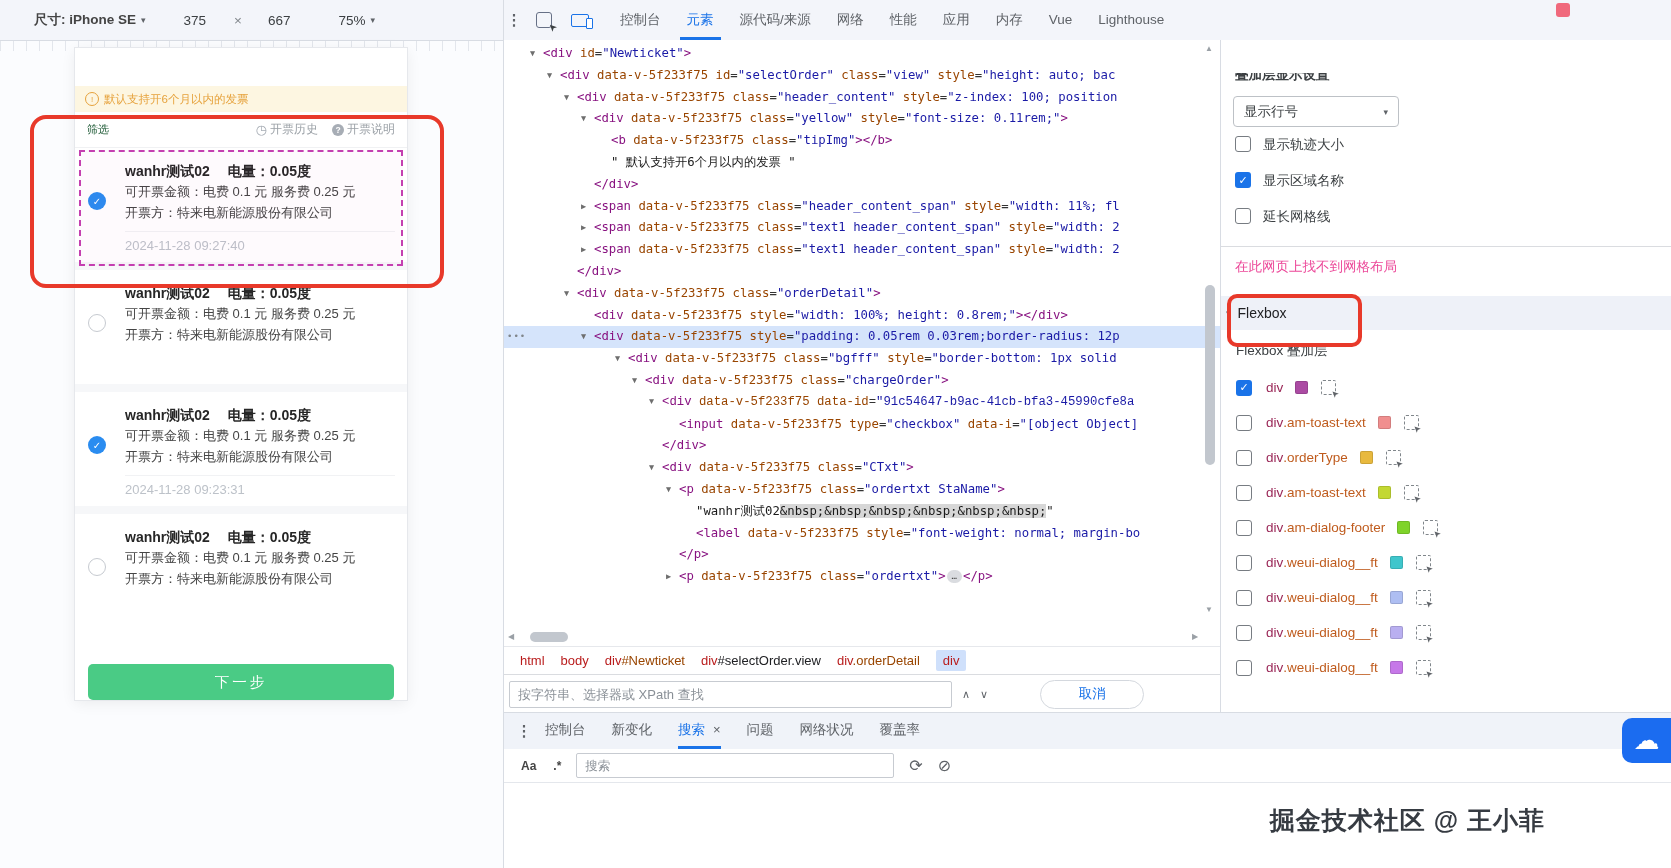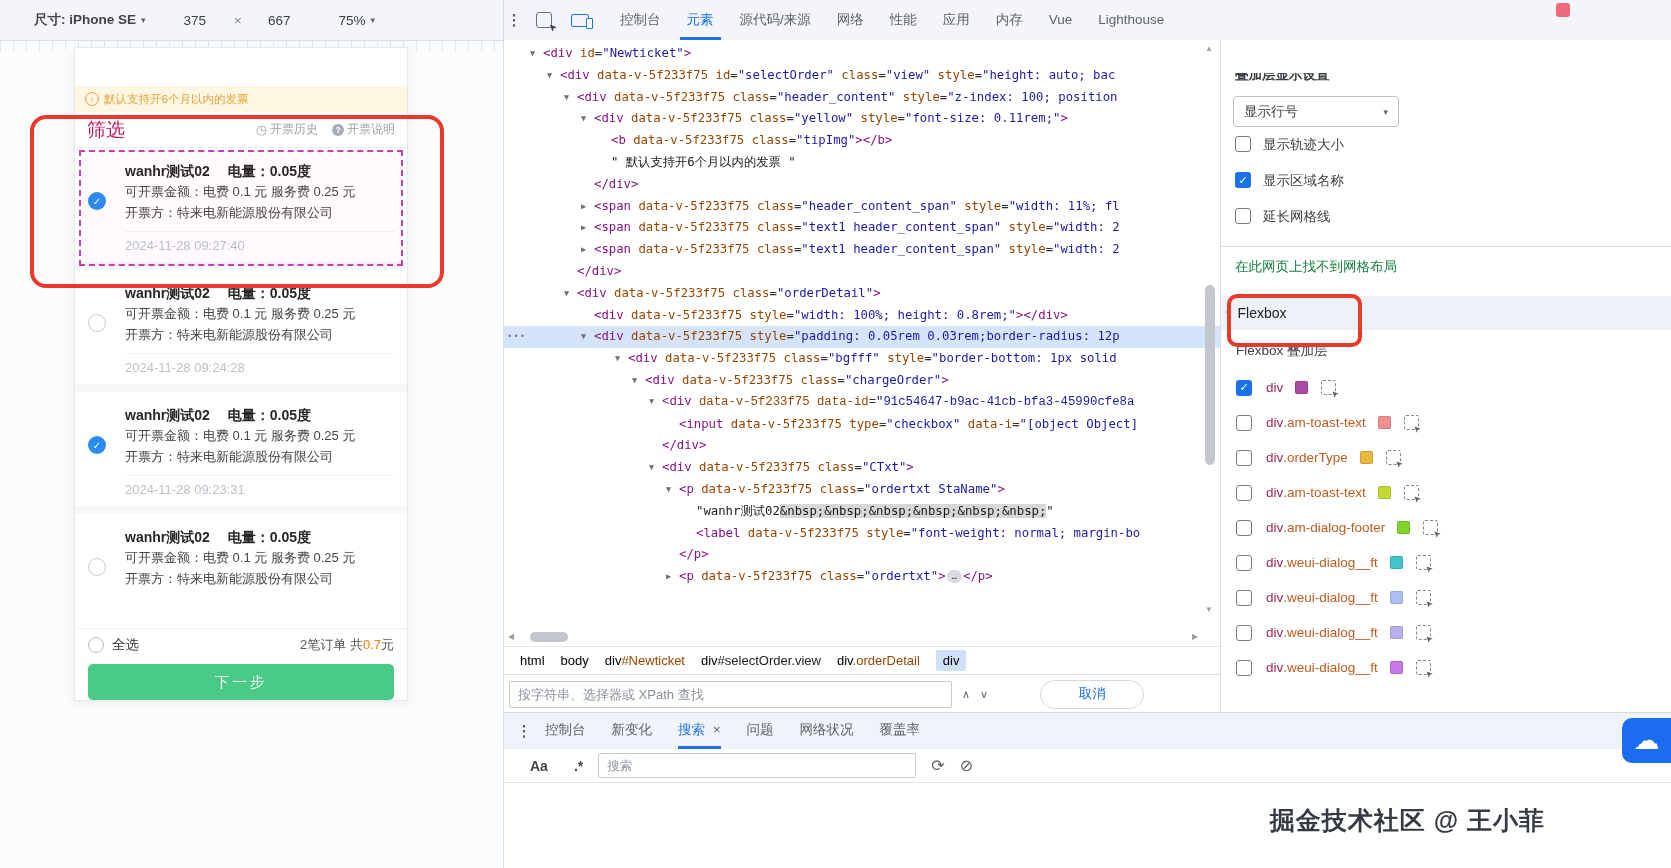--- a/index.html
+++ b/index.html
@@ -18,21 +18,21 @@
   #device-toolbar .zoom{margin-left:48px}
   #ruler{position:absolute;left:0;top:41px;width:503px;height:10px;
          background:repeating-linear-gradient(90deg,#cfd4dd 0 1px,transparent 1px 13px);opacity:.55}
   #phone{position:absolute;left:75px;top:48px;width:332px;height:652px;background:#fff;
          box-shadow:0 0 0 1px #e6e8ec,0 3px 14px rgba(0,0,0,.07)}
   .app{padding-top:38px;height:614px;position:relative}
   .banner{height:26px;background:#fdf6e1;display:flex;align-items:center;padding:0 10px;font-size:11.5px;color:#e6a23c}
   .warn-ic{display:inline-flex;align-items:center;justify-content:center;width:12px;height:12px;border:1px solid #e6a23c;
            border-radius:50%;font-size:8px;margin-right:5px;flex:0 0 auto}
   .filterbar{height:35px;display:flex;align-items:center;justify-content:space-between;padding:0 12px;border-bottom:1px solid #f0f1f3}
-  .ftitle{font-size:19px;color:#be185d}
+  .ftitle{font-size:11px;color:#14532d}
   .fright{display:flex;align-items:center;gap:14px;font-size:12px;color:#9aa0a6}
   .flink{display:inline-flex;align-items:center;cursor:pointer}
   .clock-ic{color:#a7adb5;font-size:13px;margin-right:3px}
   .q-ic{display:inline-flex;align-items:center;justify-content:center;width:12px;height:12px;border-radius:50%;
         background:#a7adb5;color:#fff;font-size:8.5px;font-weight:bold;margin-right:3px}
   .card{background:#fff;padding:13px 12px 0 12px;position:relative;height:101px}
   .card .radio{position:absolute;left:13px;top:44px;width:18px;height:18px;border-radius:50%;box-sizing:border-box;
                display:flex;align-items:center;justify-content:center;font-size:10px;color:#fff}
   .radio.on{background:#2a8cf0}
   .radio.off{border:1.5px solid #c6cad0;background:#fff}
@@ -82,21 +82,21 @@
   #hscroll .harrow{width:14px;text-align:center}
   #hscroll .hthumb{margin-left:12px;width:38px;height:10px;background:#c2c7ce;border-radius:5px}
   #hscroll .hright{margin-left:auto}
   #vscroll{position:absolute;left:697px;top:0;width:18px;height:586px;text-align:center;color:#9aa0a6;font-size:8px}
   #vscroll .vup{position:absolute;left:4px;top:4px}
   #vscroll .vthumb{position:absolute;left:4px;top:245px;width:10px;height:180px;background:#c2c7ce;border-radius:5px}
   #vscroll .vdown{position:absolute;left:4px;top:565px}
   #crumbs{position:absolute;left:0;top:606px;width:716px;height:28px;border-top:1px solid #e6e8ec;display:flex;align-items:center;
           font-size:13px;padding-left:8px;box-sizing:border-box}
   .crumb{margin:0 8px;white-space:nowrap;cursor:pointer}
-  .crumb .ct{color:#000000}.crumb .cs{color:#994500}.crumb .csd{color:#202124}
+  .crumb .ct{color:#b91c1c}.crumb .cs{color:#994500}.crumb .csd{color:#202124}
   .crumb.seld{background:#cfe0fb;border-radius:2px;padding:3px 7px}
   #findbar{position:absolute;left:0;top:634px;width:716px;height:38px;border-top:1px solid #dadce0;display:flex;align-items:center;background:#fff}
   #find-input{margin-left:5px;width:425px;height:25px;border:1px solid #c7cbd1;border-radius:2px;padding:0 8px;font-size:13px;
               color:#3c4043;font-family:inherit;outline:none;background:#fff}
   #find-input::placeholder{color:#8a9097}
   .updown{color:#5f6368;font-size:11px;margin-left:10px;cursor:pointer}
   #cancel-pill{margin-left:52px;width:102px;height:27px;border:1px solid #d4d8de;border-radius:15px;background:#fff;
                color:#1a73e8;font-size:13.5px;display:flex;align-items:center;justify-content:center;cursor:pointer}
 
   
@@ -110,21 +110,21 @@
          display:flex;align-items:center;justify-content:space-between;padding:0 10px;box-sizing:border-box;
          font-size:13.5px;color:#3c4043;cursor:pointer;background:#fff}
   #sb-dd .caret{color:#5f6368;font-size:9px}
   #sb-cbs{position:absolute;left:14px;top:96px}
   .cbrow{display:flex;align-items:flex-start;height:24px;margin-bottom:12px;font-size:13.5px;color:#3c4043}
   .cb{width:16px;height:16px;box-sizing:border-box;border-radius:3px;margin-right:12px;display:flex;align-items:center;
       justify-content:center;font-size:11px;color:#fff}
   .cb.off{border:1.7px solid #777c82;background:#fff}
   .cb.on{background:#1a73e8}
   #sb-div{position:absolute;left:0;top:206px;width:451px;border-top:1px solid #dadce0}
-  #sb-msg{position:absolute;left:14px;top:218px;font-size:13.5px;color:#15803d}
+  #sb-msg{position:absolute;left:14px;top:218px;font-size:13.5px;color:#ec4899}
   #sb-flexhead{position:absolute;left:0;top:256px;width:451px;height:34px;background:#eef1f8;display:flex;align-items:center;
                font-size:14px;color:#202124;cursor:pointer}
   #sb-flexhead .tri{font-size:9px;color:#5f6368;margin:0 7px 0 5px}
   #sb-overlabel{position:absolute;left:15px;top:302px;font-size:13.5px;color:#3c4043}
   #sb-rows{position:absolute;left:15px;top:330px;width:430px}
   .fxrow{display:flex;align-items:center;height:35px;font-size:13.5px}
   .fxrow .cb{margin-right:14px}
   .fxtag{color:#9a2757}
   .fxcls{color:#bf5b1d}
   .swatch{width:13px;height:13px;border-radius:2px;margin-left:12px;box-shadow:inset 0 0 0 1px rgba(0,0,0,.12)}
@@ -132,21 +132,21 @@
   .insp-mini span{position:absolute;right:-3px;bottom:-5px;font-size:9px;color:#5f6368;transform:rotate(-135deg)}
   #anno2{position:absolute;left:1227px;top:294px;width:127px;height:45px;border:4px solid #e8392a;border-radius:10px;pointer-events:none;z-index:5}
 
   
   #drawer{position:absolute;left:0;top:712px;width:1167px;height:156px;border-top:1px solid #d8dce3;background:#fff}
   #drawer-tabs{height:36px;background:#f0f3f9;display:flex;align-items:center;font-size:13.5px;color:#5f6368}
   .dr-tab{margin:0 13px;height:33px;line-height:35px;border-bottom:3px solid transparent;cursor:pointer;display:flex;align-items:center;white-space:nowrap}
   .dr-tab.active{color:#1a73e8;border-bottom-color:#1a73e8}
   .dr-close{margin-left:8px;color:#5f6368;font-size:13px}
   #drawer-toolbar{height:33px;display:flex;align-items:center;border-bottom:1px solid #e4e7ec;background:#fff}
-  .tgl{font-size:14px;font-weight:bold;color:#444;margin-left:26px;cursor:pointer}
+  .tgl{font-size:12px;font-weight:bold;color:#444;margin-left:17px;cursor:pointer}
   #drawer-search{margin-left:15px;width:300px;height:23px;border:1px solid #c7cbd1;border-radius:2px;padding:0 8px;
                  font-size:12.5px;color:#3c4043;font-family:inherit;outline:none}
   #drawer-search::placeholder{color:#8a9097}
   .tool-ic{color:#5f6368;font-size:16px;margin-left:15px;cursor:pointer}
   #cloud{position:absolute;right:0;top:718px;width:49px;height:45px;background:#1b6cf0;border-radius:10px 0 0 10px;
          display:flex;align-items:center;justify-content:center;color:#fff;font-size:26px;cursor:pointer;z-index:6}
   #watermark{position:absolute;right:126px;top:804px;font-size:25px;font-weight:bold;color:#363b42;letter-spacing:1px}
 </style>
 </head>
 <body>
@@ -193,21 +193,20 @@
             <div class="ctime">2024-11-28 09:27:40</div>
           </div>
           <div class="sep"></div>
           <div class="card">
             <span class="radio off"></span>
             <div class="ctext">
               <div class="t1"><b>wanhr测试02</b><span class="qty">电量：0.05度</span></div>
               <div>可开票金额：电费 0.1 元 服务费 0.25 元</div>
               <div>开票方：特来电新能源股份有限公司</div>
             </div>
-            <div class="ctime">2024-11-28 09:24:28</div>
           </div>
           <div class="sep"></div>
           <div class="card">
             <span class="radio on">✓</span>
             <div class="ctext">
               <div class="t1"><b>wanhr测试02</b><span class="qty">电量：0.05度</span></div>
               <div>可开票金额：电费 0.1 元 服务费 0.25 元</div>
               <div>开票方：特来电新能源股份有限公司</div>
             </div>
             <div class="ctime">2024-11-28 09:23:31</div>
@@ -215,27 +214,20 @@
           <div class="sep"></div>
           <div class="card">
             <span class="radio off"></span>
             <div class="ctext">
               <div class="t1"><b>wanhr测试02</b><span class="qty">电量：0.05度</span></div>
               <div>可开票金额：电费 0.1 元 服务费 0.25 元</div>
               <div>开票方：特来电新能源股份有限公司</div>
             </div>
           </div>
         </div>
-      <div class="pfooter">
-        <span class="selall">
-          <span class="ringall"></span>
-          <span>全选</span>
-        </span>
-        <span class="sumtxt"><span>2笔订单 共</span><span class="amt">0.7</span><span>元</span></span>
-      </div>
       <button class="nextbtn">下一步</button>
     </div>
   </div>
   <div id="flexoverlay"></div>
   <div id="anno1"></div>
 </div>
 
 <div id="devtools">
   <div id="dt-top">
     <span class="kebab">⋮</span>

